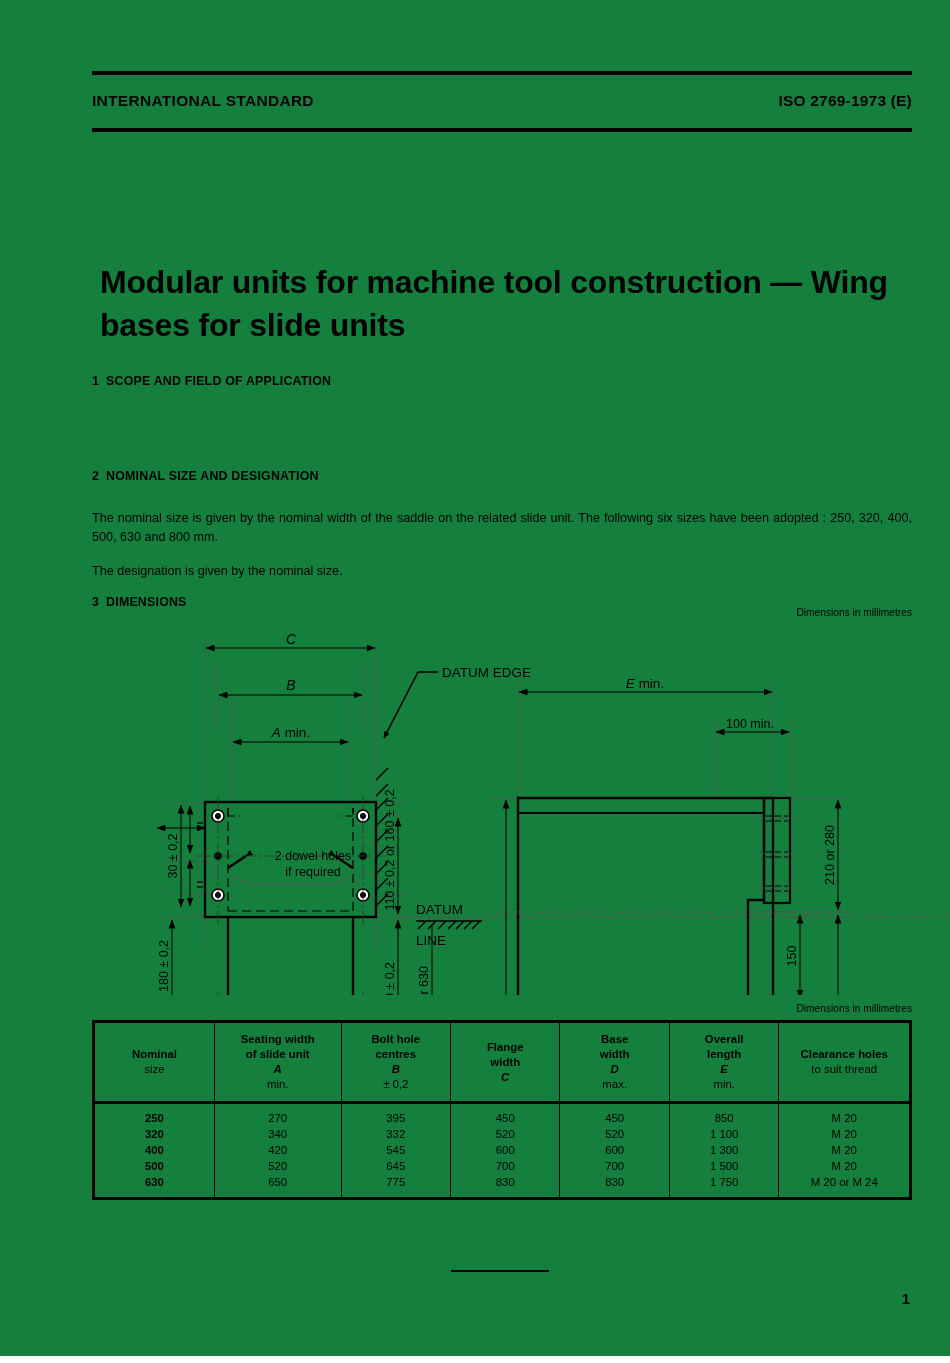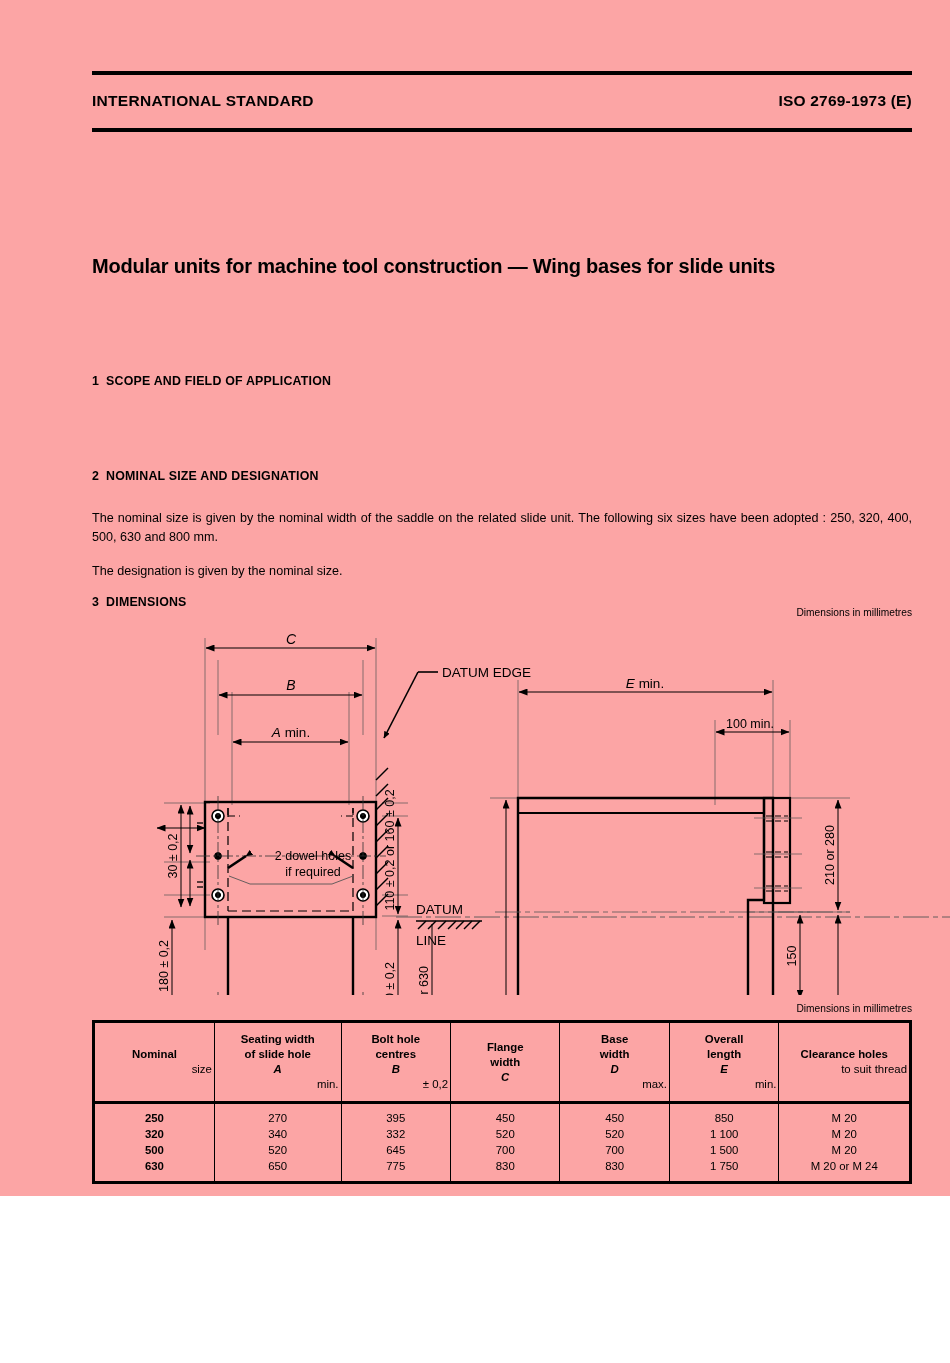--- a/index.html
+++ b/index.html
@@ -8,22 +8,22 @@
     padding: 0;
     background: #ffffff;
   }
   body {
     font-family: "Liberation Sans", sans-serif;
     color: #000000;
   }
   #page {
     position: relative;
     width: 950px;
-    height: 1196px;
-    background: #fca5a5;
+    height: 1356px;
+    background: #15803d;
     overflow: hidden;
   }
 
   
   .hdr-rule {
     position: absolute;
     left: 92px;
     width: 820px;
     background: #000;
   }
@@ -43,24 +43,24 @@
     right: 38px;
     top: 92px;
     font-size: 15.5px;
     font-weight: bold;
     letter-spacing: 0.2px;
   }
 
   
   .doc-title {
     position: absolute;
-    left: 92px;
+    left: 100px;
     top: 240px;
     width: 790px;
-    font-size: 20px;
+    font-size: 32px;
     font-weight: bold;
     line-height: 1.32;
     letter-spacing: -0.2px;
   }
 
   
   .sec-head {
     position: absolute;
     left: 92px;
     font-size: 12.4px;
@@ -131,21 +131,21 @@
     padding: 2px 2px;
     border-top: none;
     border-bottom: none;
   }
   #dimtable tbody tr:first-child td { padding-top: 8px; }
   #dimtable tbody tr:last-child td  { padding-bottom: 9px; border-bottom: 3px solid #000; }
   #dimtable tbody td:first-child { border-left: 3px solid #000; font-weight: bold; }
   #dimtable tbody td:last-child  { border-right: 3px solid #000; }
 
   .th-sym { font-style: italic; font-weight: bold; }
-  .th-sub { font-weight: normal; text-align: right; }
+  .th-sub { font-weight: normal; }
 
   
   #foot-rule {
     position: absolute;
     left: 451px;
     top: 1270px;
     width: 98px;
     height: 2px;
     background: #000;
   }
@@ -458,21 +458,21 @@
       <col style="width:16.1%">
     </colgroup>
     <thead>
       <tr>
         <th>
           <div>Nominal</div>
           <div class="th-sub">size</div>
         </th>
         <th>
           <div>Seating width</div>
-          <div>of slide hole</div>
+          <div>of slide unit</div>
           <div class="th-sym">A</div>
           <div class="th-sub">min.</div>
         </th>
         <th>
           <div>Bolt hole</div>
           <div>centres</div>
           <div class="th-sym">B</div>
           <div class="th-sub">± 0,2</div>
         </th>
         <th>
@@ -512,20 +512,29 @@
         <tr>
           <td>320</td>
           <td>340</td>
           <td>332</td>
           <td>520</td>
           <td>520</td>
           <td>1 100</td>
           <td>M 20</td>
         </tr>
         <tr>
+          <td>400</td>
+          <td>420</td>
+          <td>545</td>
+          <td>600</td>
+          <td>600</td>
+          <td>1 300</td>
+          <td>M 20</td>
+        </tr>
+        <tr>
           <td>500</td>
           <td>520</td>
           <td>645</td>
           <td>700</td>
           <td>700</td>
           <td>1 500</td>
           <td>M 20</td>
         </tr>
         <tr>
           <td>630</td>

